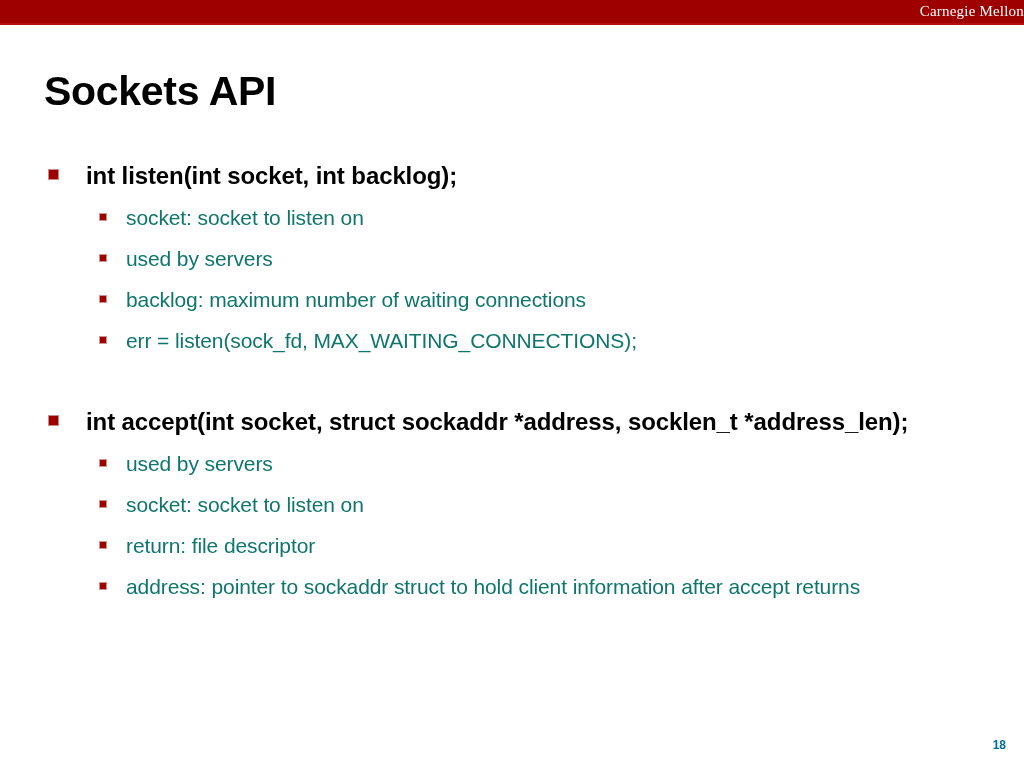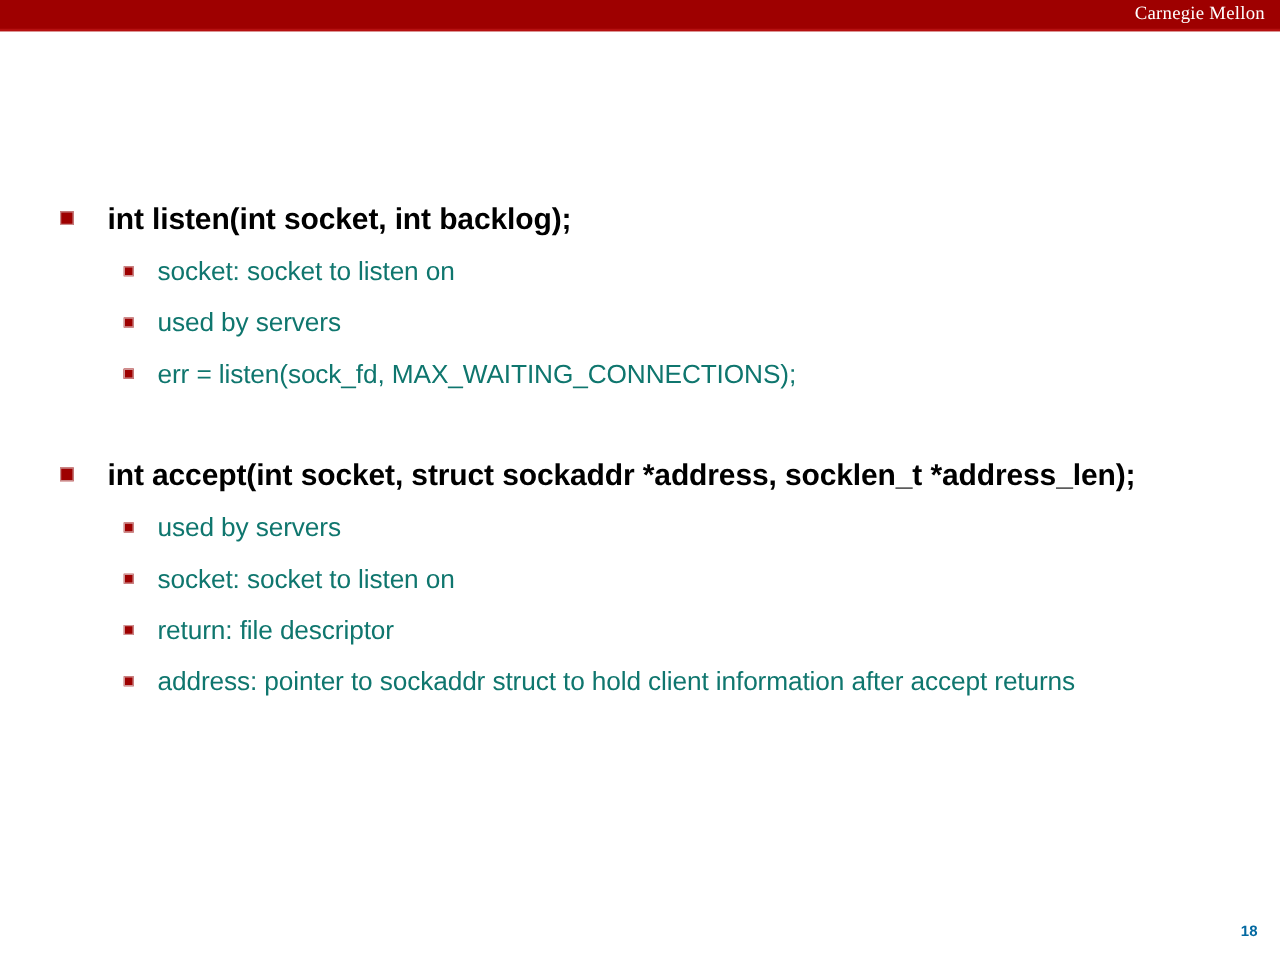--- a/index.html
+++ b/index.html
@@ -30,21 +30,21 @@
     left: 0;
     top: 0;
     width: 1024px;
     height: 25px;
     background: #9e0000;
     border-bottom: 2px solid #b51010;
     box-sizing: border-box;
   }
   .header-brand {
     position: absolute;
-    right: 12px;
+    right: 0;
     top: 2px;
     font-family: "Liberation Serif", "DejaVu Serif", serif;
     font-size: 15px;
     line-height: 19px;
     color: #ffffff;
     letter-spacing: 0.2px;
     white-space: nowrap;
   }
 
   
@@ -139,38 +139,40 @@
 </style>
 </head>
 <body>
 
 <div class="slide">
 
   <div class="header-bar">
     <div class="header-brand">Carnegie Mellon</div>
   </div>
 
+  <div class="slide-title">Sockets API</div>
 
   <div class="body-area">
 
     <div class="bullet-group">
       <div class="lvl1">
         <span class="marker"></span>
         <span class="text">int listen(int socket, int backlog);</span>
       </div>
       <div class="lvl2">
         <span class="marker"></span>
         <span class="text">socket: socket to listen on</span>
       </div>
       <div class="lvl2">
         <span class="marker"></span>
         <span class="text">used by servers</span>
       </div>
       <div class="lvl2">
         <span class="marker"></span>
+        <span class="text">backlog: maximum number of waiting connections</span>
       </div>
       <div class="lvl2">
         <span class="marker"></span>
         <span class="text">err = listen(sock_fd, MAX_WAITING_CONNECTIONS);</span>
       </div>
     </div>
 
     <div class="bullet-group group-gap">
       <div class="lvl1">
         <span class="marker"></span>

